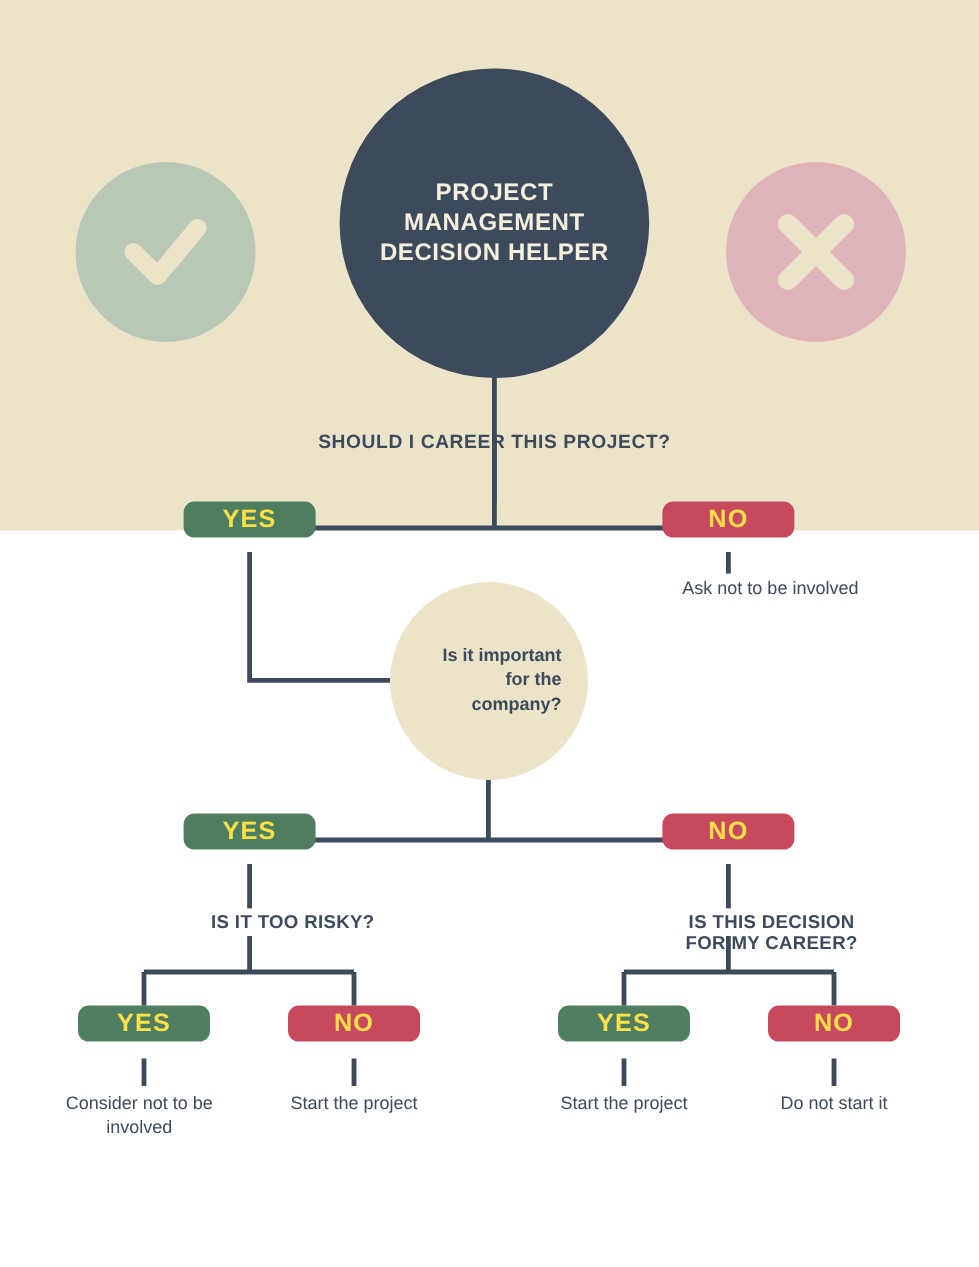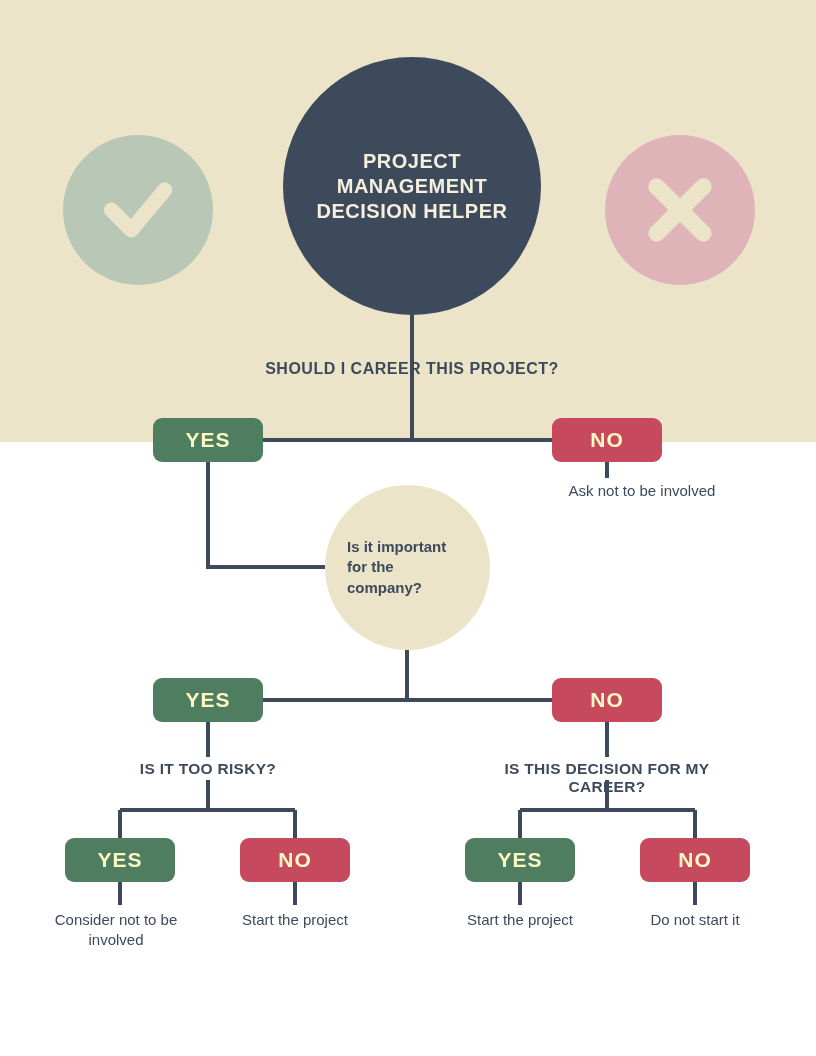--- a/index.html
+++ b/index.html
@@ -57,35 +57,35 @@
     letter-spacing: 0.5px;
   }
   .sub-circle {
     position: absolute;
     width: 165px; height: 165px;
     border-radius: 50%;
     background: #ece4c9;
     display: flex;
     align-items: center;
     justify-content: center;
-    text-align: left;
+    text-align: right;
     font-weight: 700;
     font-size: 15px;
     color: #3d4a5c;
     padding: 22px;
     line-height: 1.35;
   }
   .pill {
     position: absolute;
-    height: 44px;
+    height: 30px;
     border-radius: 9px;
     display: flex;
     align-items: center;
     justify-content: center;
-    color: #fef9c3;
+    color: #fde047;
     font-weight: 800;
     font-size: 21px;
     letter-spacing: 1px;
   }
   .yes { background: #4e7e5f; }
   .no  { background: #c6495e; }
   .outcome {
     position: absolute;
     font-size: 15px;
     color: #3d4a5c;
@@ -94,20 +94,21 @@
     line-height: 1.3;
   }
   .sub-question {
     position: absolute;
     font-weight: 800;
     font-size: 15.5px;
     color: #3d4a5c;
     letter-spacing: 0.3px;
     transform: translateX(-50%);
     text-align: center;
+    margin-left: 36px;
   }
   svg.connectors {
     position: absolute;
     top: 0; left: 0;
     width: 816px; height: 1056px;
     pointer-events: none;
   }
   svg.connectors path, svg.connectors line {
     stroke: #3d4a5c;
     stroke-width: 4;

